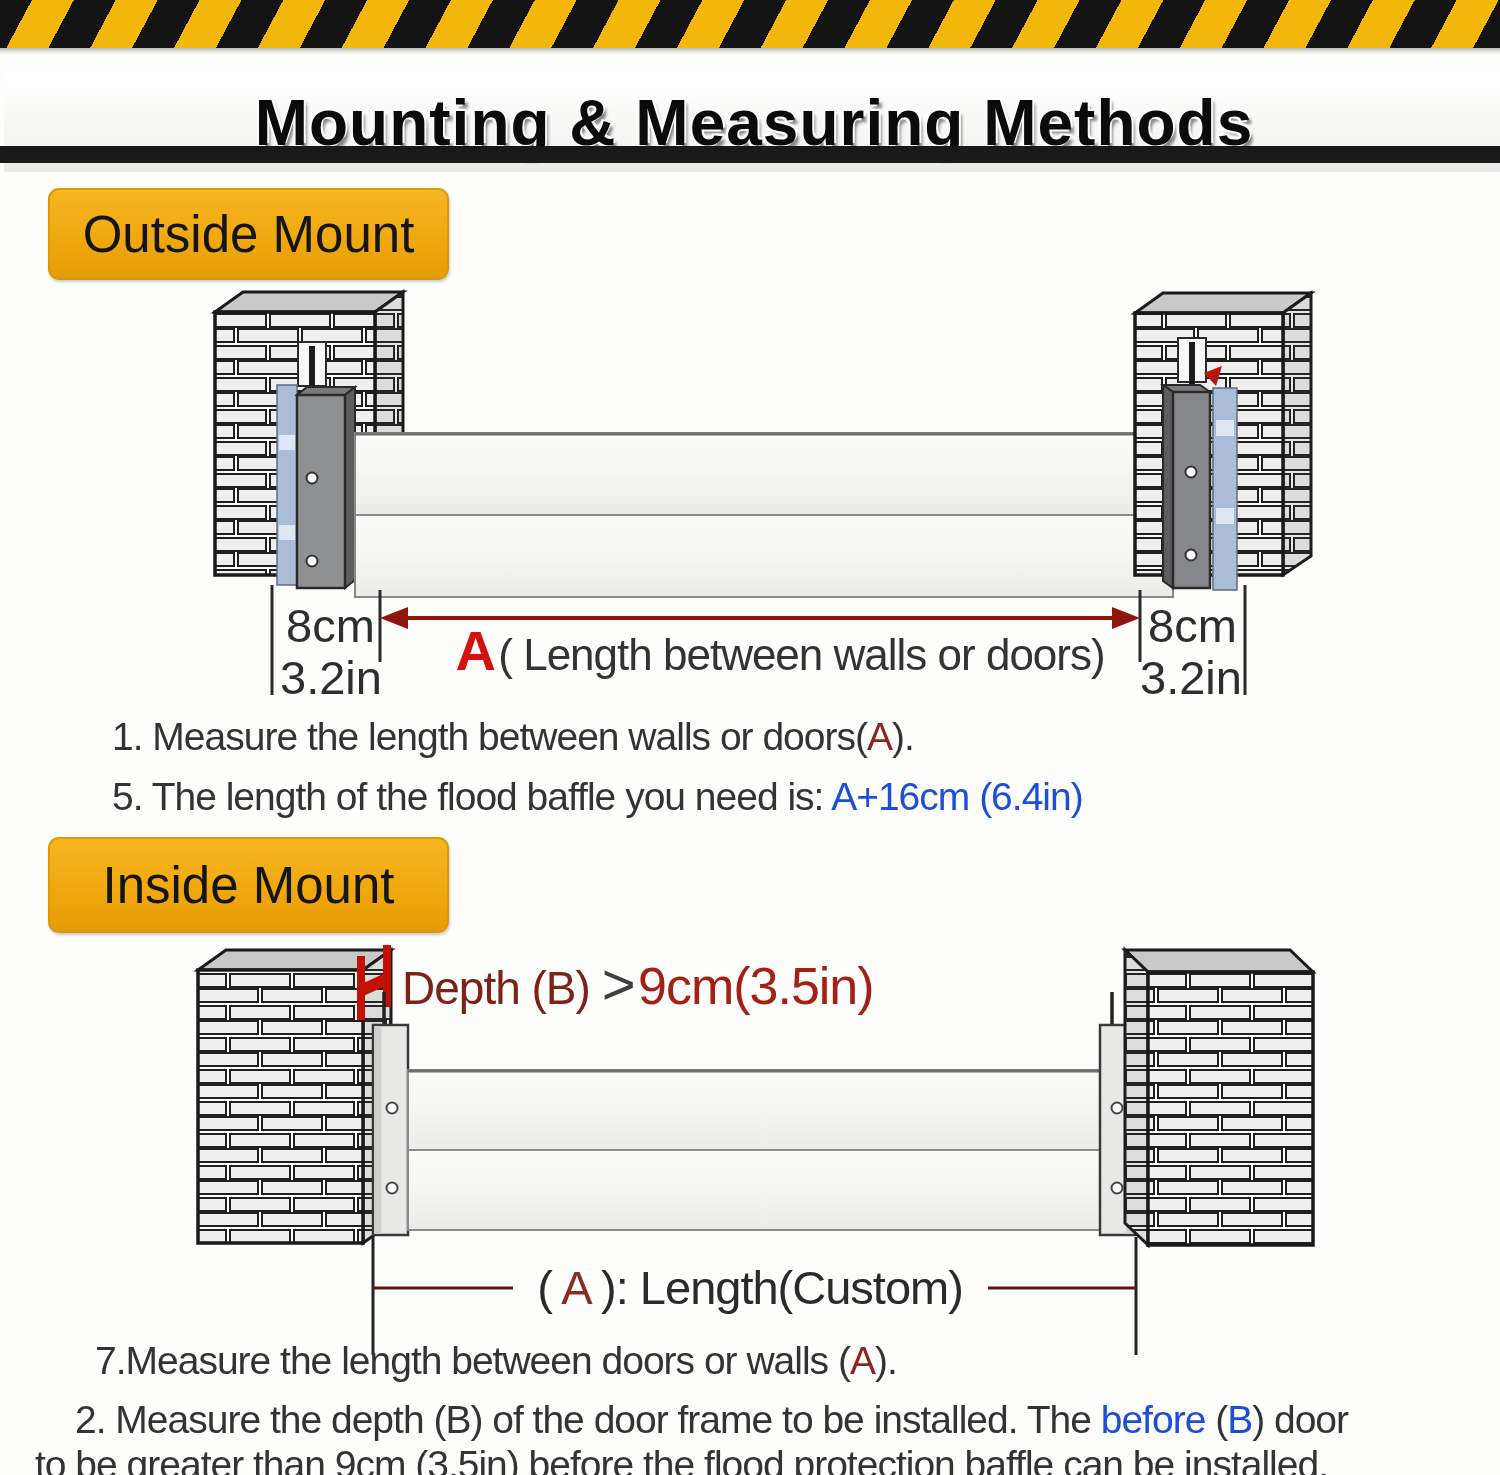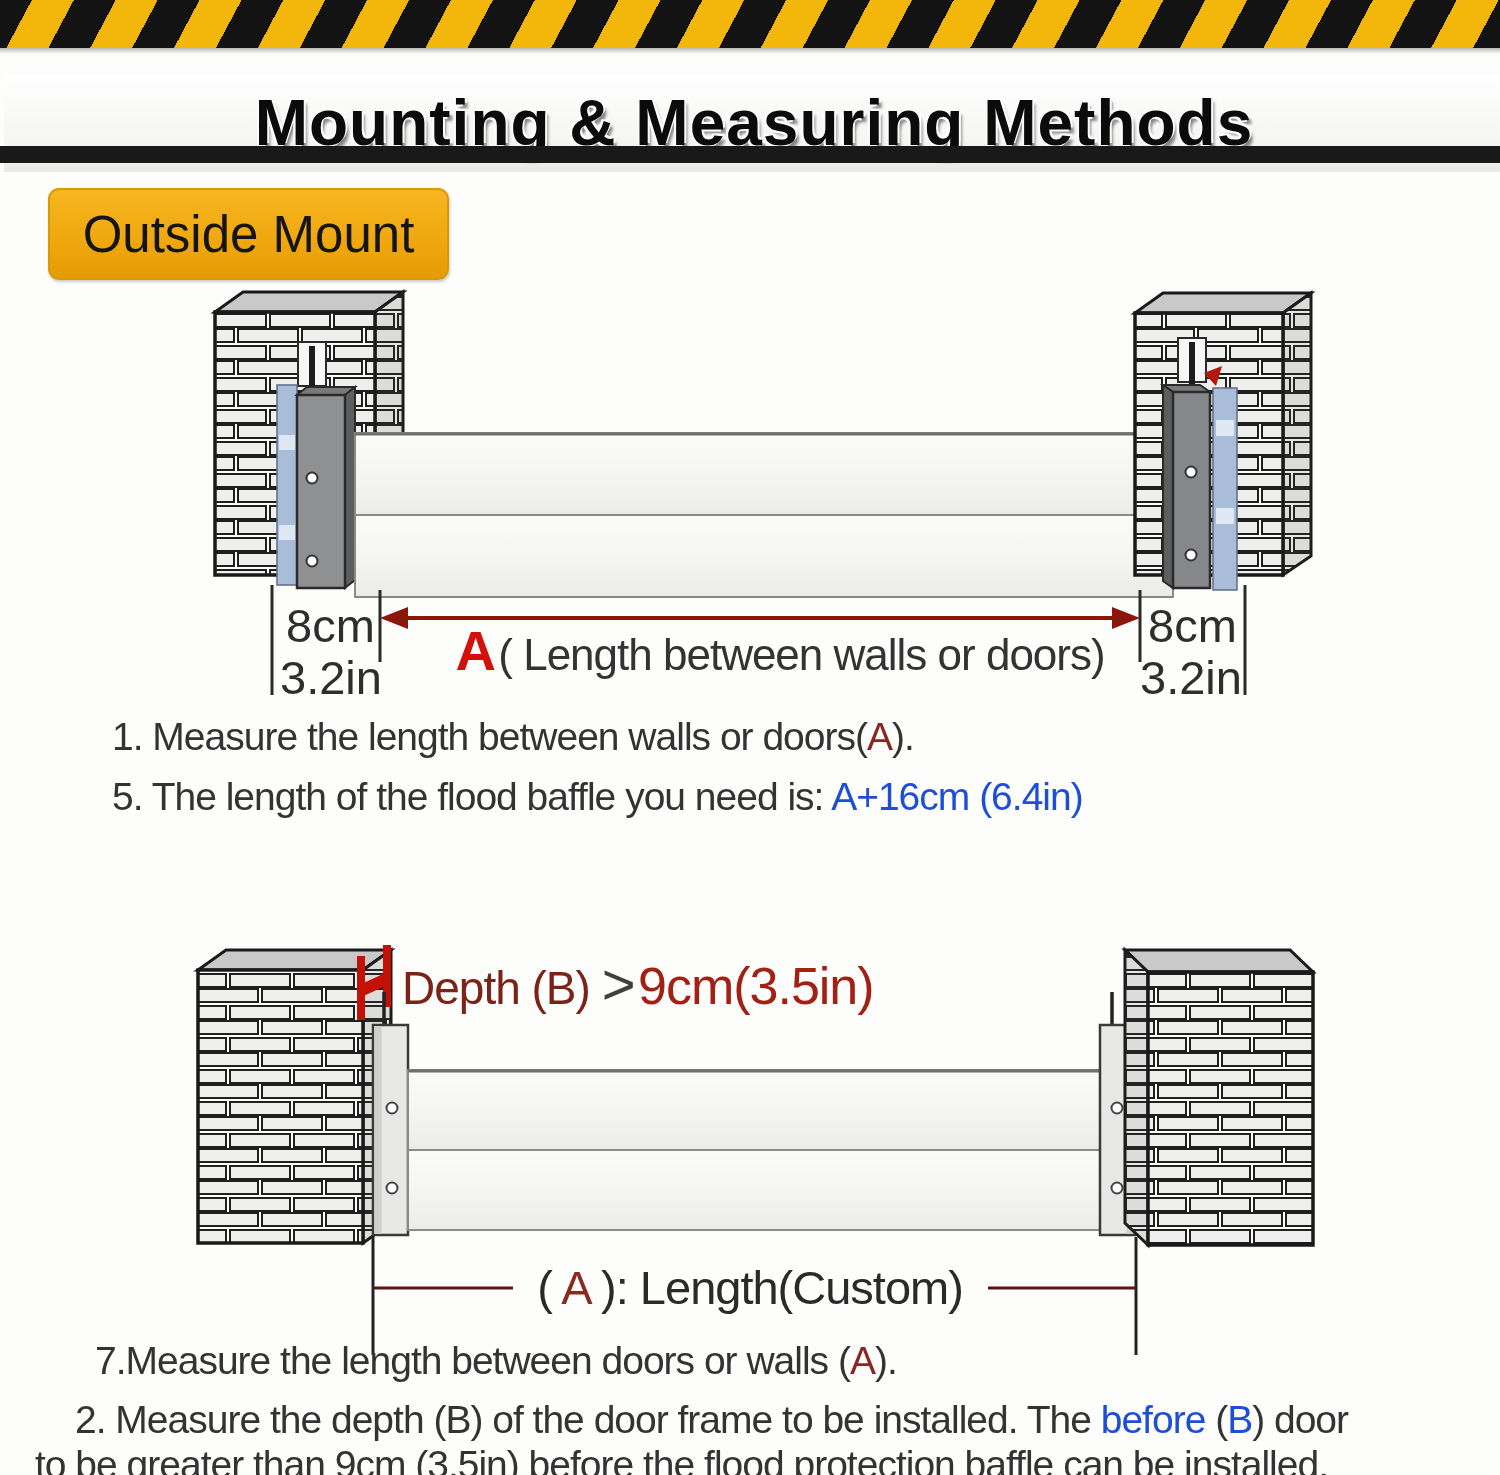--- a/index.html
+++ b/index.html
@@ -149,20 +149,23 @@
       <tspan font-size="56" font-weight="bold" fill="#d4100c">A</tspan>
       <tspan font-size="44" fill="#333">( Length between walls or doors)</tspan>
     </text>
   </svg>
 
   <div class="steps steps-top">
     <div class="line line1"><span>1. Measure the length between walls or doors(</span><span class="red-a">A</span><span>).</span></div>
     <div class="line line2"><span>5. The length of the flood baffle you need is: </span><span class="maroon">A+16cm (6.4in)</span></div>
   </div>
 
+  <div class="badge badge-inside">
+    <span>Inside Mount</span>
+  </div>
 
   <svg class="diagram diag2" width="1300" height="420" viewBox="0 0 1300 420">
     <defs>
       <pattern id="bricks2" width="64" height="32" patternUnits="userSpaceOnUse">
         <rect width="64" height="32" fill="#fbfbfa"></rect>
         <g stroke="#1f1f1f" stroke-width="2" fill="#efefed">
           <rect x="2" y="2" width="60" height="13"></rect>
           <rect x="-30" y="17" width="60" height="13"></rect>
           <rect x="34" y="17" width="60" height="13"></rect>
         </g>

